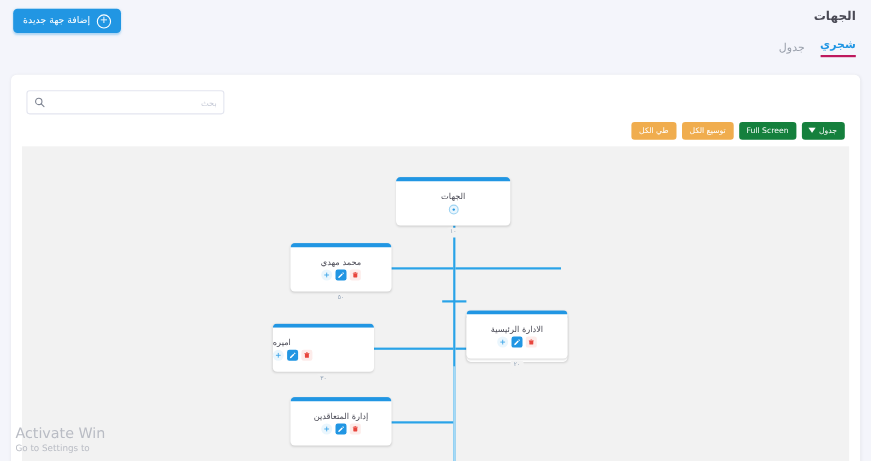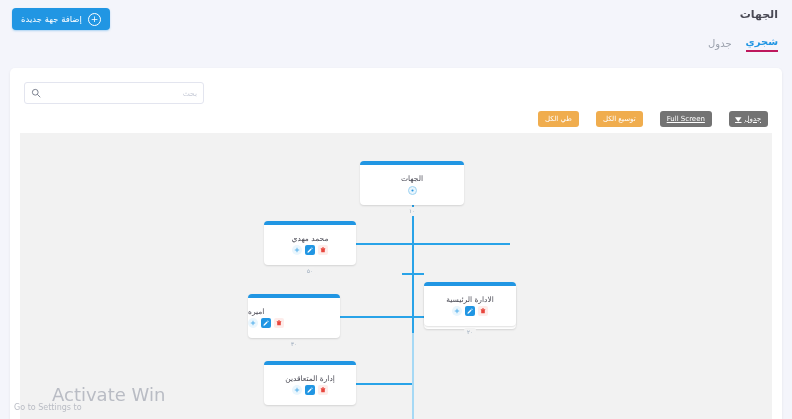--- a/index.html
+++ b/index.html
@@ -138,40 +138,40 @@
   }
   .search-input::placeholder { color: #c8ccd8; }
 
   
   .toolbar {
     position: absolute;
     top: 43px;
     right: 14px;
     display: flex;
     flex-direction: row-reverse;
-    gap: 17px;
+    gap: 5px;
     justify-content: flex-end;
   }
   .tb-btn {
     height: 16px;
     border: none;
     border-radius: 3px;
     font-family: inherit;
     font-size: 7px;
     color: #fff;
     padding: 0 7px;
     cursor: pointer;
     display: flex;
     align-items: center;
     gap: 4px;
     white-space: nowrap;
     line-height: 1;
   }
   .tb-btn.orange { background: #f0ad4e; }
-  .tb-btn.blue   { background: #737373; text-decoration: underline; }
+  .tb-btn.blue   { background: #15803d; }
   .caret {
     font-size: 6px;
     transform: scaleX(1.4);
     display: inline-block;
   }
 
   
   .tree-canvas {
     position: absolute;
     top: 65px;
@@ -261,21 +261,21 @@
   .watermark {
     position: absolute;
     left: 14px;
     bottom: 6px;
     text-align: left;
     color: #b9bcc4;
     z-index: 9;
     pointer-events: none;
     direction: ltr;
   }
-  .wm-title { font-size: 18px; line-height: 15px; margin-left: 38px; }
+  .wm-title { font-size: 13px; line-height: 15px; }
   .wm-sub   { font-size: 8px; line-height: 11px; }
 </style>
 </head>
 <body>
 
 <div class="topbar">
 
   <div class="page-title">الجهات</div>
 
   <div class="tabs">

